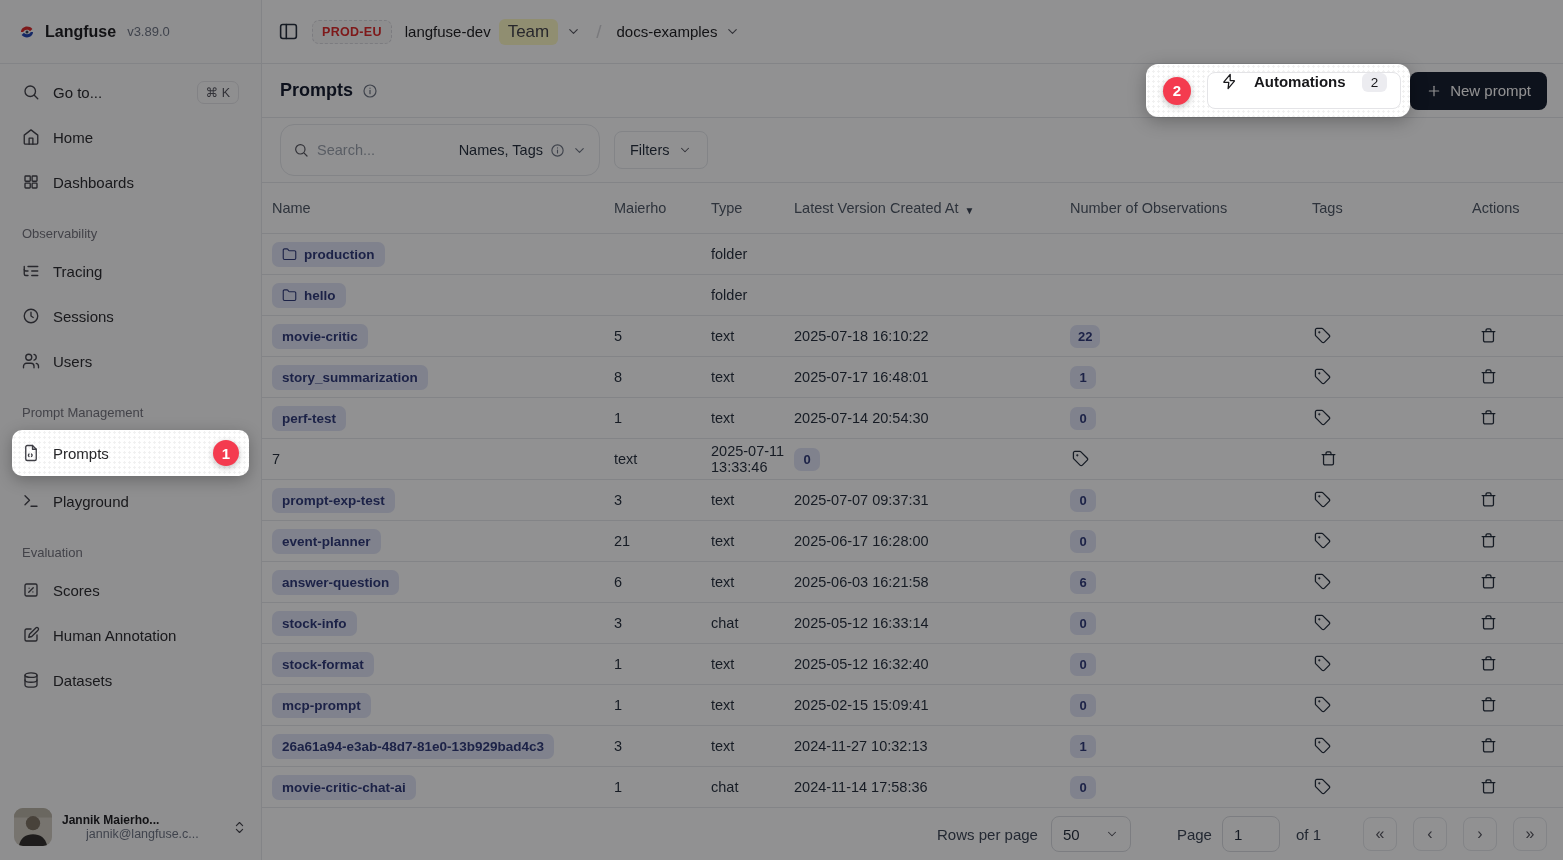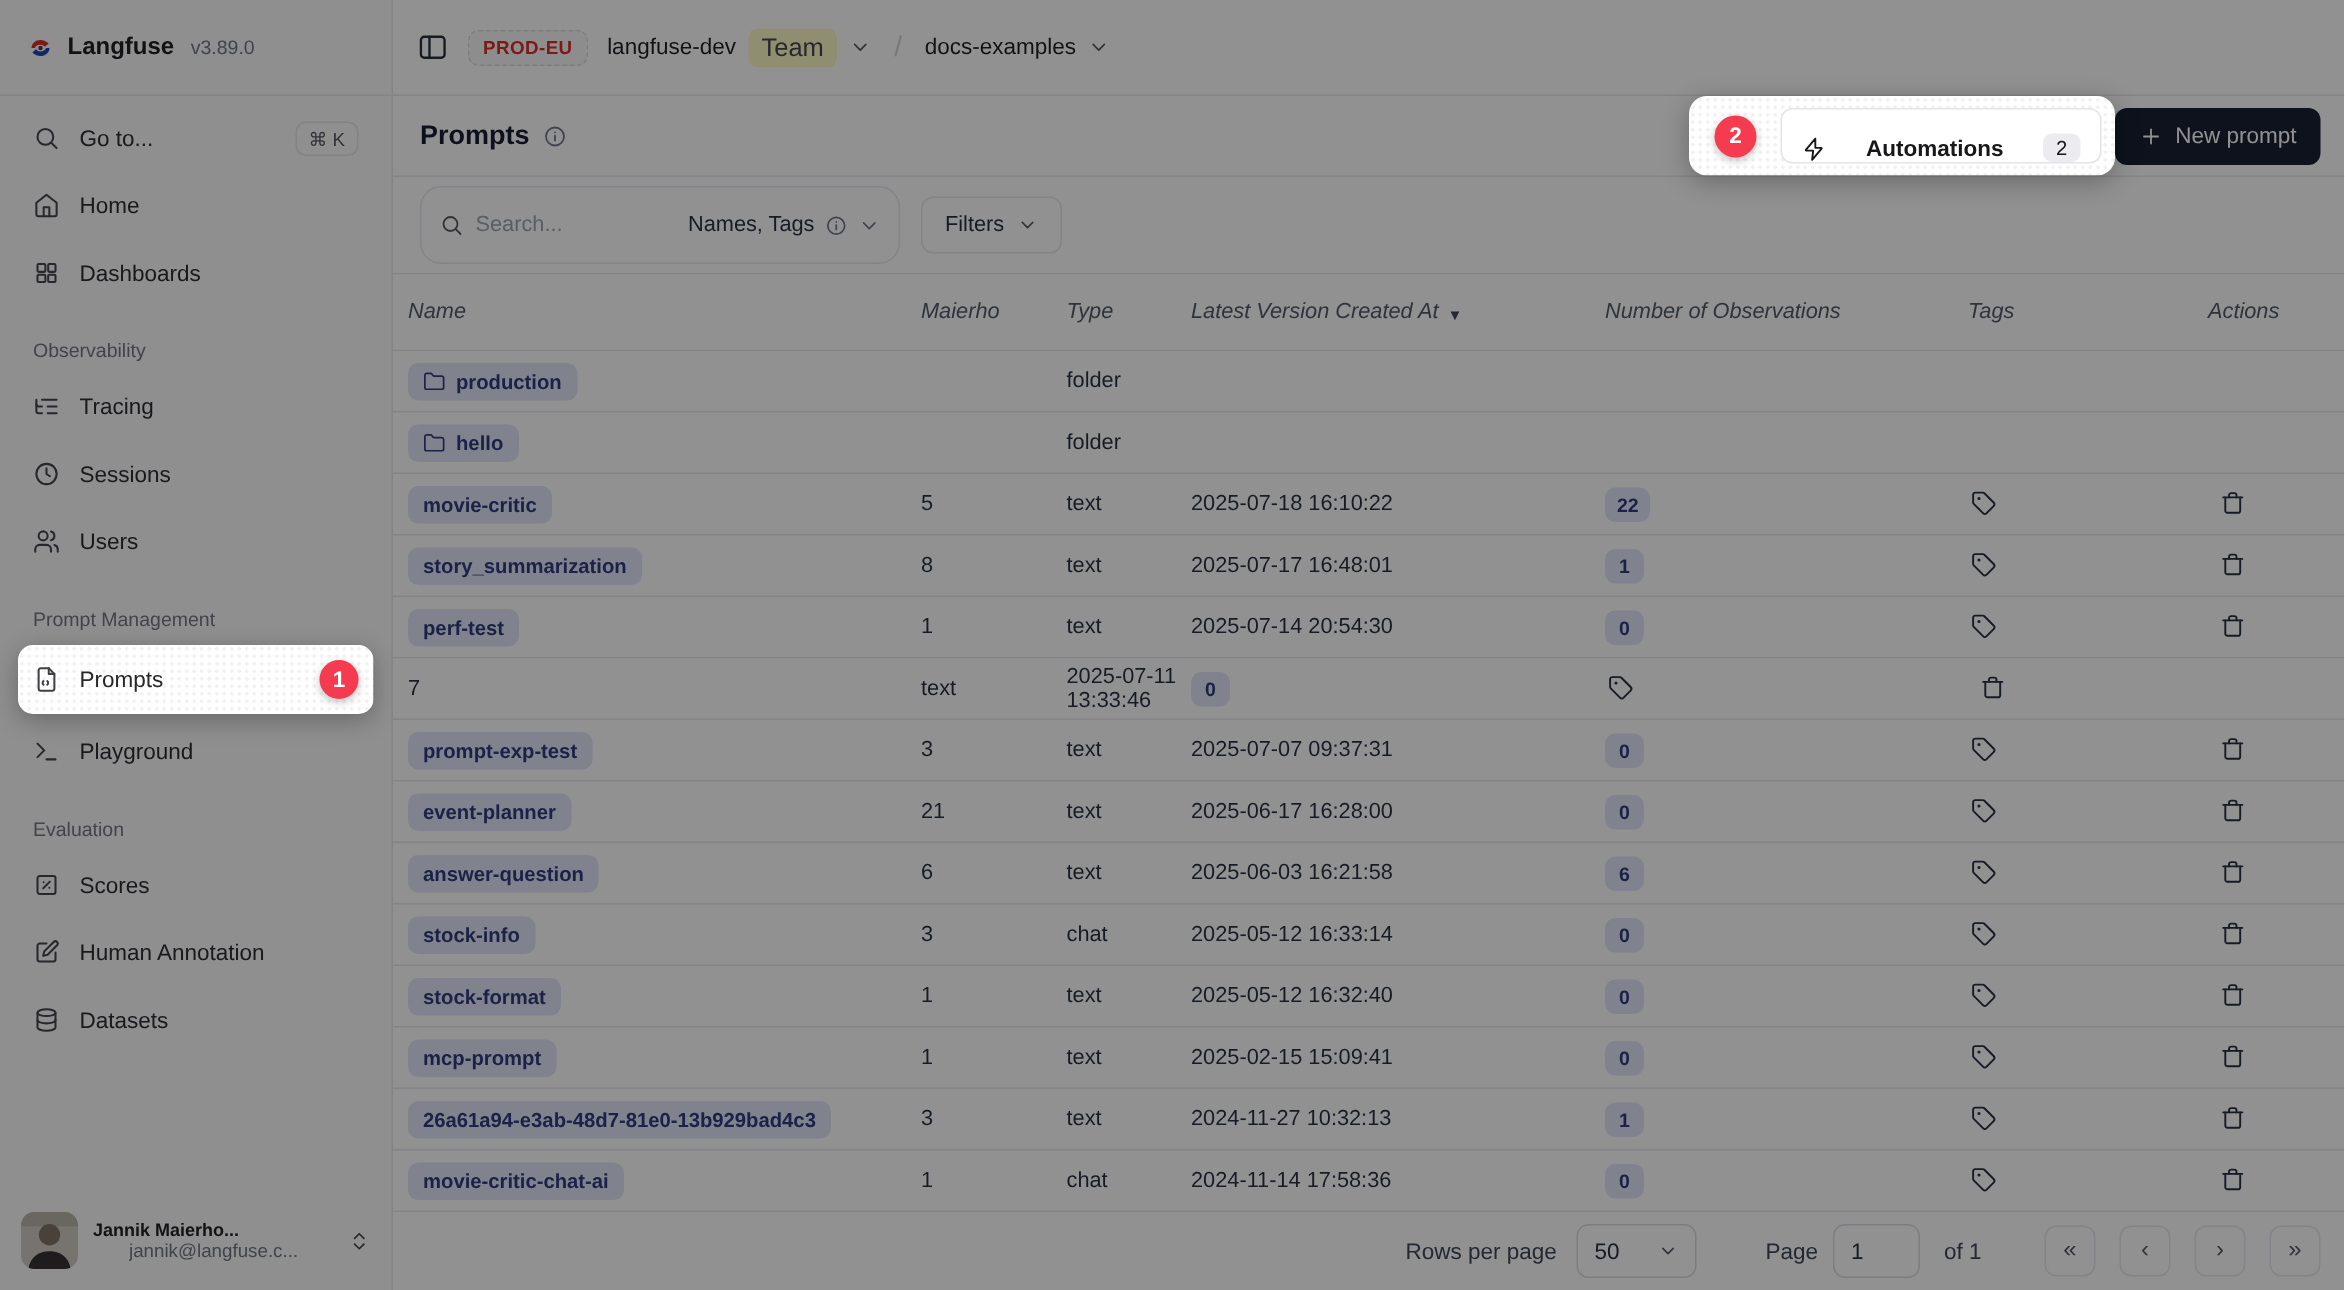--- a/index.html
+++ b/index.html
@@ -56,21 +56,21 @@
   .topbar .icon.chev{ width:15px; height:15px; color:#52525b; }
 
   .page-header{ height:54px; flex:none; border-bottom:1px solid var(--border);
                 display:flex; align-items:center; justify-content:space-between; padding:0 16px 0 18px; }
   .title-wrap{ display:flex; align-items:center; gap:9px; }
   .page-title{ font-size:18px; font-weight:700; color:#0f172a; }
   .header-actions{ display:flex; align-items:center; }
   .spotlight-box{ position:relative; z-index:60; display:flex; align-items:center; gap:16px;
                   padding:8px 9px 8px 17px; border-radius:12px;
                   box-shadow:0 4px 18px rgba(0,0,0,.28); }
-  .automations-btn{ display:flex; align-items:flex-end; gap:26px; height:37px; padding:0 13px;
+  .automations-btn{ display:flex; align-items:flex-start; gap:16px; height:37px; padding:0 13px;
                     background:#fff; border:1px solid #e4e4e7; border-radius:8px;
                     font-size:15px; font-weight:600; color:#18181b; cursor:pointer;
                     font-family:inherit; }
   .automations-count{ background:#ececf0; border-radius:6px; padding:2px 9px; font-size:13.5px;
                       font-weight:500; color:#18181b; }
   .new-prompt-btn{ display:flex; align-items:center; gap:8px; height:38px; padding:12px 16px;
                    background:#101828; color:#fff; border:none; border-radius:8px;
                    font-size:15px; font-weight:500; cursor:pointer; font-family:inherit; }
   .new-prompt-btn .icon{ color:#fff; width:16px; height:16px; }
 
@@ -88,21 +88,21 @@
                 border:1px solid var(--border); border-radius:8px; background:transparent;
                 font-size:14.5px; font-weight:500; color:#1f2937; cursor:pointer; font-family:inherit; }
   .filters-btn .icon{ width:14px; height:14px; color:#52525b; }
 
   
   .table{ flex:1; min-height:0; }
   .tgrid{ display:grid; grid-template-columns:342px 97px 83px 276px 242px 160px 1fr;
           align-items:center; padding-left:10px; }
   .thead{ height:52px; border-top:1px solid var(--border); border-bottom:1px solid var(--border);
           font-size:14.5px; font-weight:500; color:#4b5563; }
-  .th{ cursor:pointer; display:flex; align-items:flex-end; gap:6px;font-style:italic; }
+  .th{ cursor:pointer; display:flex; align-items:flex-end; gap:6px; }
   .sort{ font-size:10px; color:#374151; }
   .tr{ height:41px; border-bottom:1px solid var(--border); font-size:14.5px; color:#1f2937;
        cursor:default; }
   .pill{ display:inline-flex; align-items:center; gap:7px; background:#e0e4f6; color:#2b3677;
          font-size:13.5px; font-weight:700; border-radius:7px; padding:5px 10px; cursor:pointer;
          max-width:330px; white-space:nowrap; }
   .pill .icon{ width:15px; height:15px; color:#2b3677; }
   .obs{ display:inline-flex; justify-content:center; min-width:26px; background:#e0e4f6;
         color:#2b3677; font-size:13px; font-weight:700; border-radius:7px; padding:4px 8px; }
   .iconbtn{ background:none; border:none; padding:2px; cursor:pointer; color:#1f2937;

